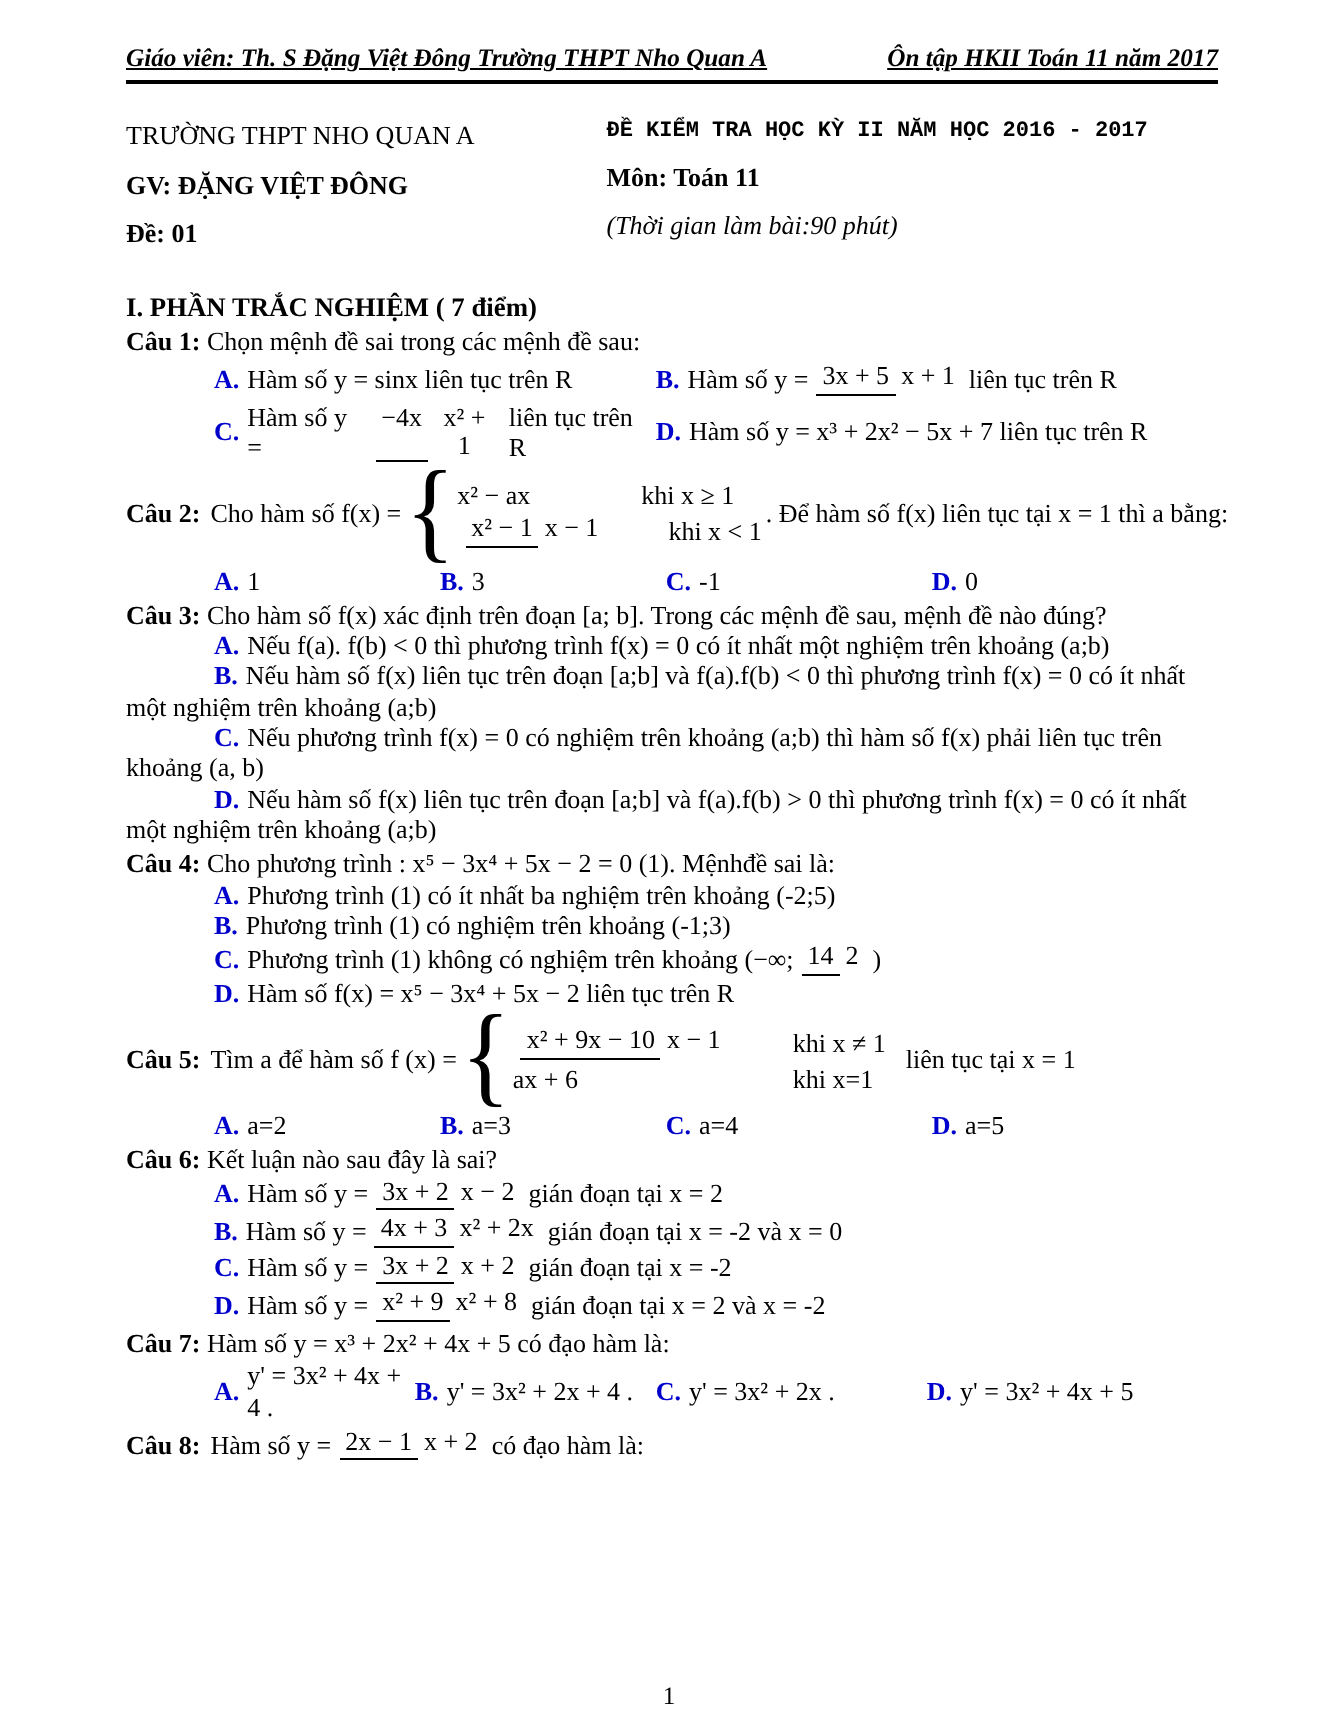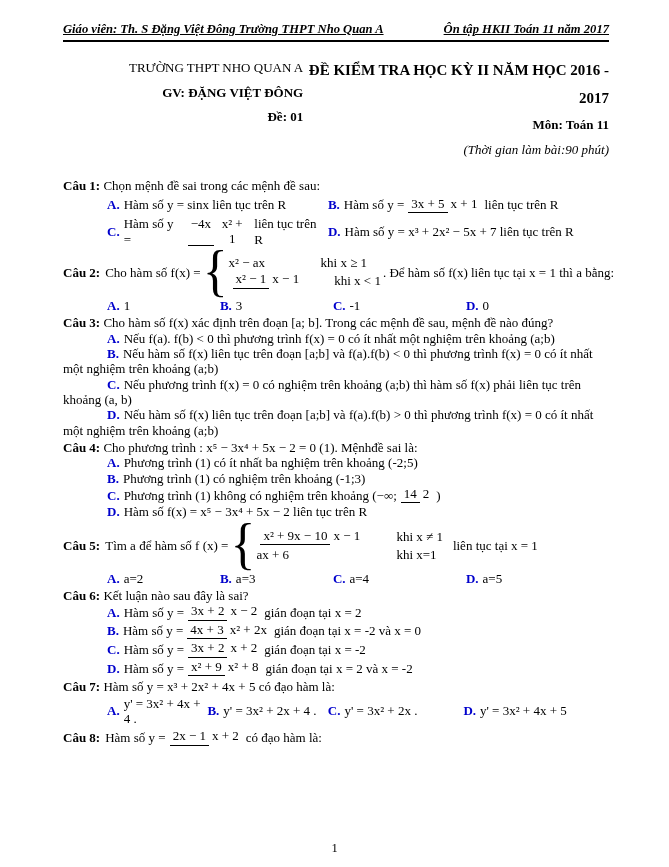--- a/index.html
+++ b/index.html
@@ -17,26 +17,26 @@
   
   .doc-header{
     display:flex;justify-content:space-between;
     font-style:italic;font-weight:600;font-size:12.6px;
     border-bottom:2.5px solid #000;
     padding-bottom:3px;margin-bottom:14px;
   }
   .doc-header span{text-decoration:underline;white-space:nowrap;}
   
   .info-grid{display:grid;grid-template-columns:44% 56%;margin-bottom:16px;}
-  .info-col{text-align:right;}
+  .info-col{text-align:left;}
   .info-line{line-height:1.9;}
   .school{font-weight:400;}
   .teacher{font-weight:bold;}
   .exam-code{font-weight:bold;}
-  .exam-title{font-weight:bold;font-size:15px;}
+  .exam-title{font-weight:bold;font-size:11px;font-family:Liberation Mono, monospace;}
   .subject{font-weight:bold;}
   .duration{font-style:italic;}
   
   .section-title{font-weight:bold;font-size:13.4px;margin:4px 0 1px 0;}
   .question{margin:0 0 2px 0;}
   .q-line{margin:0;}
   .q-label{font-weight:bold;}
   .opt-letter{color:#0000CC;font-weight:bold;margin-right:4px;white-space:nowrap;}
   .opt-inline{display:flex;align-items:center;}
   .opt-inline > span{white-space:nowrap;}
@@ -80,20 +80,21 @@
       <div class="info-line teacher">GV: ĐẶNG VIỆT ĐÔNG</div>
       <div class="info-line exam-code">Đề: 01</div>
     </div>
     <div class="info-col">
       <div class="info-line exam-title">ĐỀ KIỂM TRA HỌC KỲ II NĂM HỌC  2016 - 2017</div>
       <div class="info-line subject">Môn: Toán 11</div>
       <div class="info-line duration">(Thời gian làm bài:90 phút)</div>
     </div>
   </div>
 
+  <div class="section-title">I. PHẦN TRẮC NGHIỆM ( 7 điểm)</div>
 
   <div class="question">
     <p class="q-line"><span class="q-label">Câu 1:</span> <span>Chọn mệnh đề sai trong các mệnh đề sau:</span></p>
     <div class="opt-grid-2">
       <div class="opt-cell">
         <span class="opt-letter">A.</span>
         <span>Hàm số y = sinx liên tục trên R</span>
       </div>
       <div class="opt-cell">
         <span class="opt-letter">B.</span>

